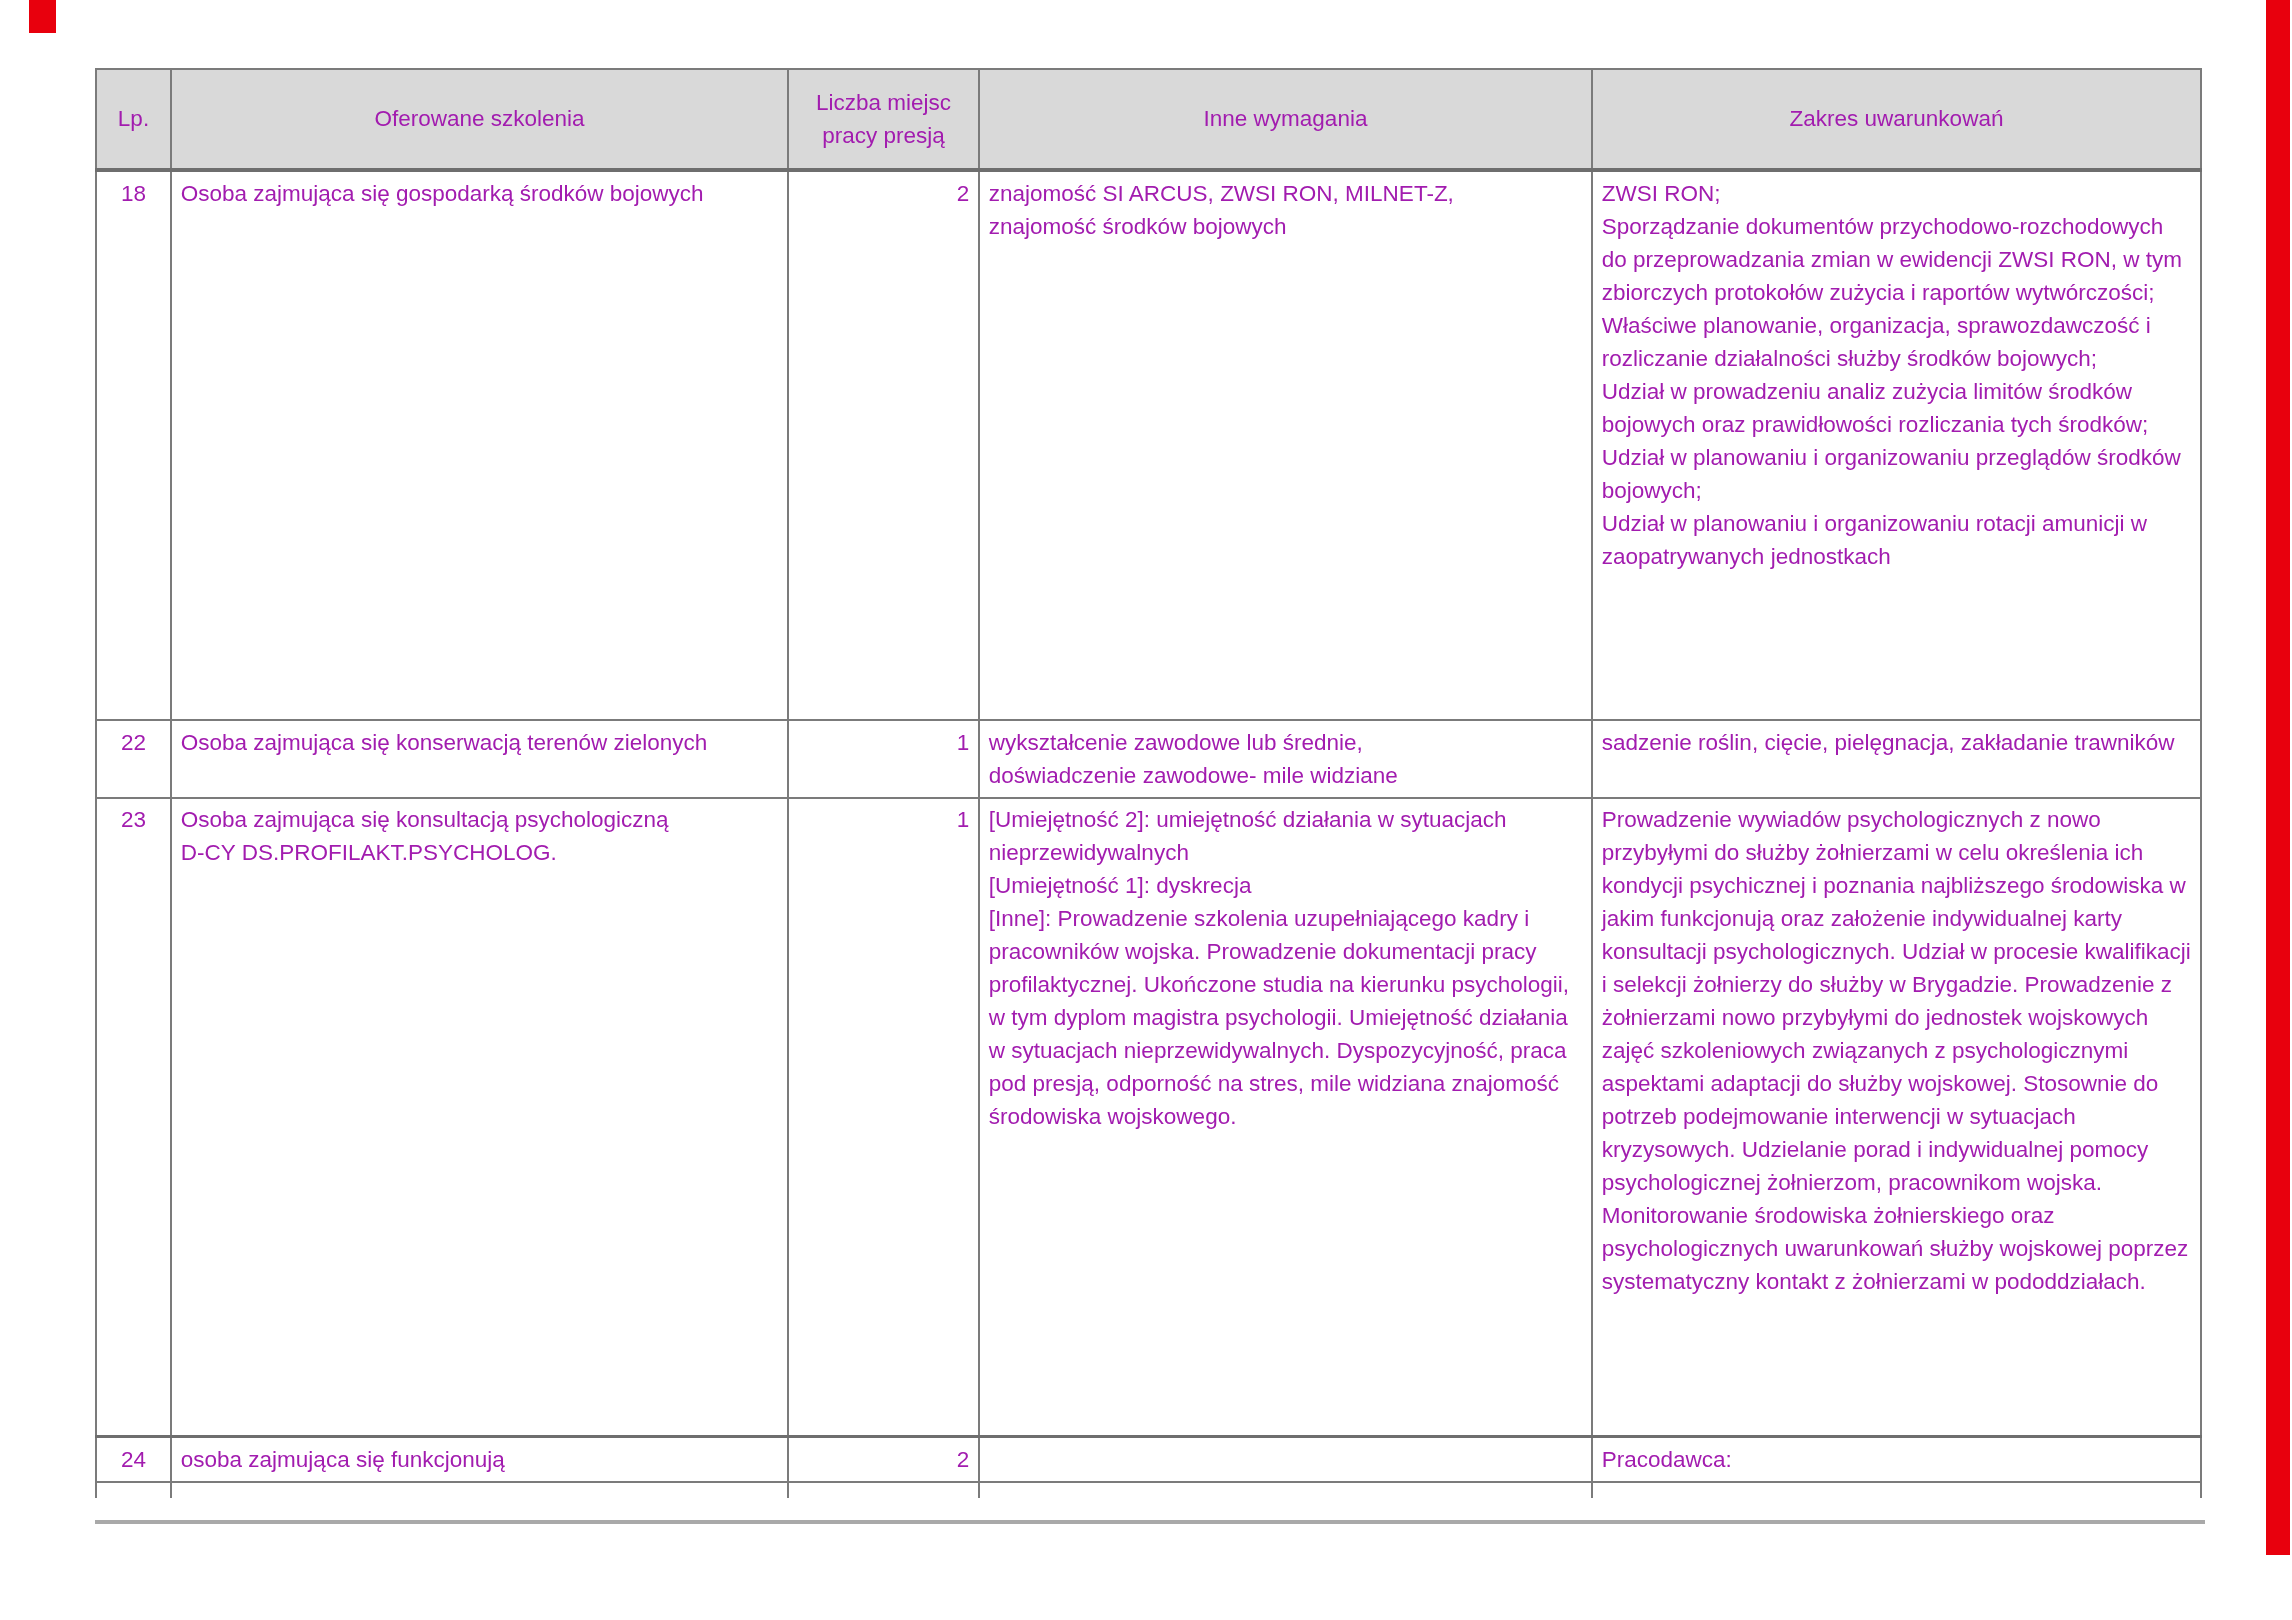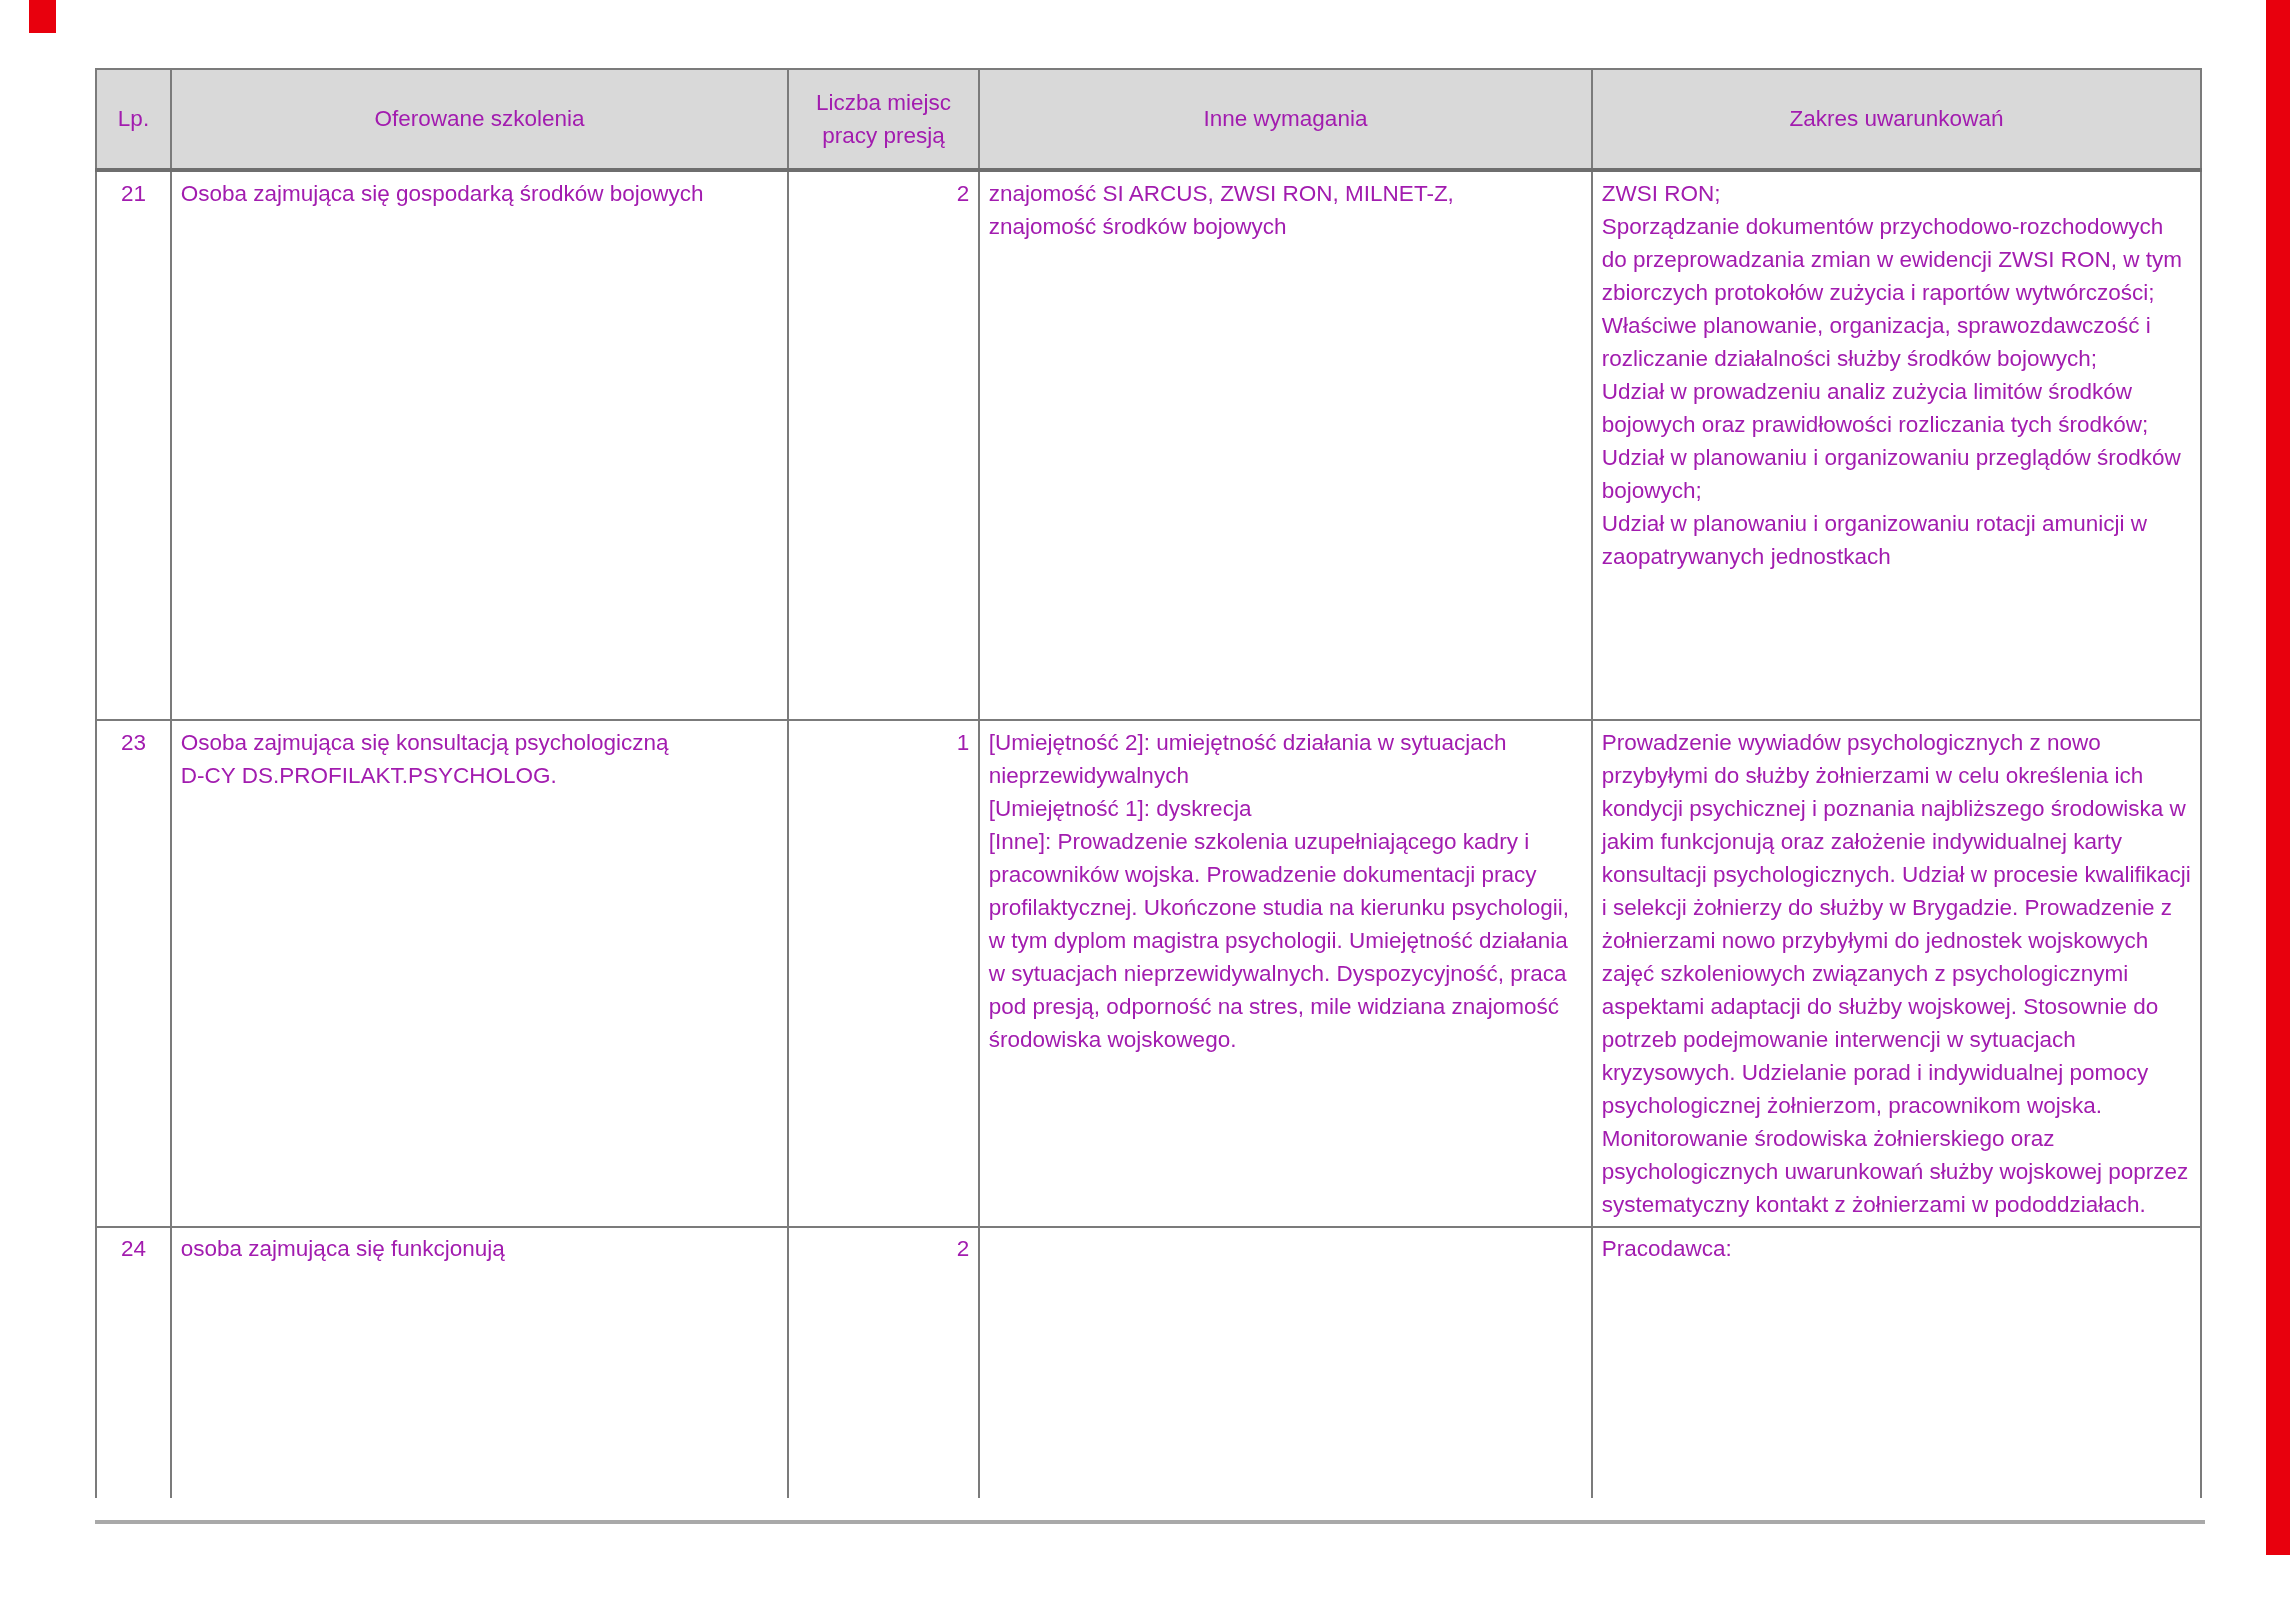--- a/index.html
+++ b/index.html
@@ -116,31 +116,39 @@
           <th>Lp.</th>
           <th>Oferowane szkolenia</th>
           <th>Liczba miejsc
 pracy presją</th>
           <th>Inne wymagania</th>
           <th>Zakres uwarunkowań</th>
         </tr>
       </thead>
       <tbody>
           <tr>
-            <td class="lp">21</td>
+            <td class="lp">18</td>
             <td class="position">Osoba zajmująca się gospodarką środków bojowych</td>
             <td class="vacancies">2</td>
             <td class="requirements">znajomość SI ARCUS, ZWSI RON, MILNET-Z,
 znajomość środków bojowych</td>
             <td class="duties">ZWSI RON;
 Sporządzanie dokumentów przychodowo-rozchodowych do przeprowadzania zmian w ewidencji ZWSI RON, w tym zbiorczych protokołów zużycia i raportów wytwórczości;
 Właściwe planowanie, organizacja, sprawozdawczość i rozliczanie działalności służby środków bojowych;
 Udział w prowadzeniu analiz zużycia limitów środków bojowych oraz prawidłowości rozliczania tych środków;
 Udział w planowaniu i organizowaniu przeglądów środków bojowych;
 Udział w planowaniu i organizowaniu rotacji amunicji w zaopatrywanych jednostkach</td>
+          </tr>
+          <tr>
+            <td class="lp">22</td>
+            <td class="position">Osoba zajmująca się konserwacją terenów zielonych</td>
+            <td class="vacancies">1</td>
+            <td class="requirements">wykształcenie zawodowe lub średnie,
+doświadczenie zawodowe- mile widziane</td>
+            <td class="duties">sadzenie roślin, cięcie, pielęgnacja, zakładanie trawników</td>
           </tr>
           <tr>
             <td class="lp">23</td>
             <td class="position">Osoba zajmująca się konsultacją psychologiczną
 D-CY DS.PROFILAKT.PSYCHOLOG.</td>
             <td class="vacancies">1</td>
             <td class="requirements">[Umiejętność 2]: umiejętność działania w sytuacjach nieprzewidywalnych
 [Umiejętność 1]: dyskrecja
 [Inne]: Prowadzenie szkolenia uzupełniającego kadry i pracowników wojska. Prowadzenie dokumentacji pracy profilaktycznej. Ukończone studia na kierunku psychologii, w tym dyplom magistra psychologii. Umiejętność działania w sytuacjach nieprzewidywalnych. Dyspozycyjność, praca pod presją, odporność na stres, mile widziana znajomość środowiska wojskowego.</td>
             <td class="duties">Prowadzenie wywiadów psychologicznych z nowo przybyłymi do służby żołnierzami w celu określenia ich kondycji psychicznej i poznania najbliższego środowiska w jakim funkcjonują oraz założenie indywidualnej karty konsultacji psychologicznych. Udział w procesie kwalifikacji i selekcji żołnierzy do służby w Brygadzie. Prowadzenie z żołnierzami nowo przybyłymi do jednostek wojskowych zajęć szkoleniowych związanych z psychologicznymi aspektami adaptacji do służby wojskowej. Stosownie do potrzeb podejmowanie interwencji w sytuacjach kryzysowych. Udzielanie porad i indywidualnej pomocy psychologicznej żołnierzom, pracownikom wojska. Monitorowanie środowiska żołnierskiego oraz psychologicznych uwarunkowań służby wojskowej poprzez systematyczny kontakt z żołnierzami w pododdziałach.</td>

